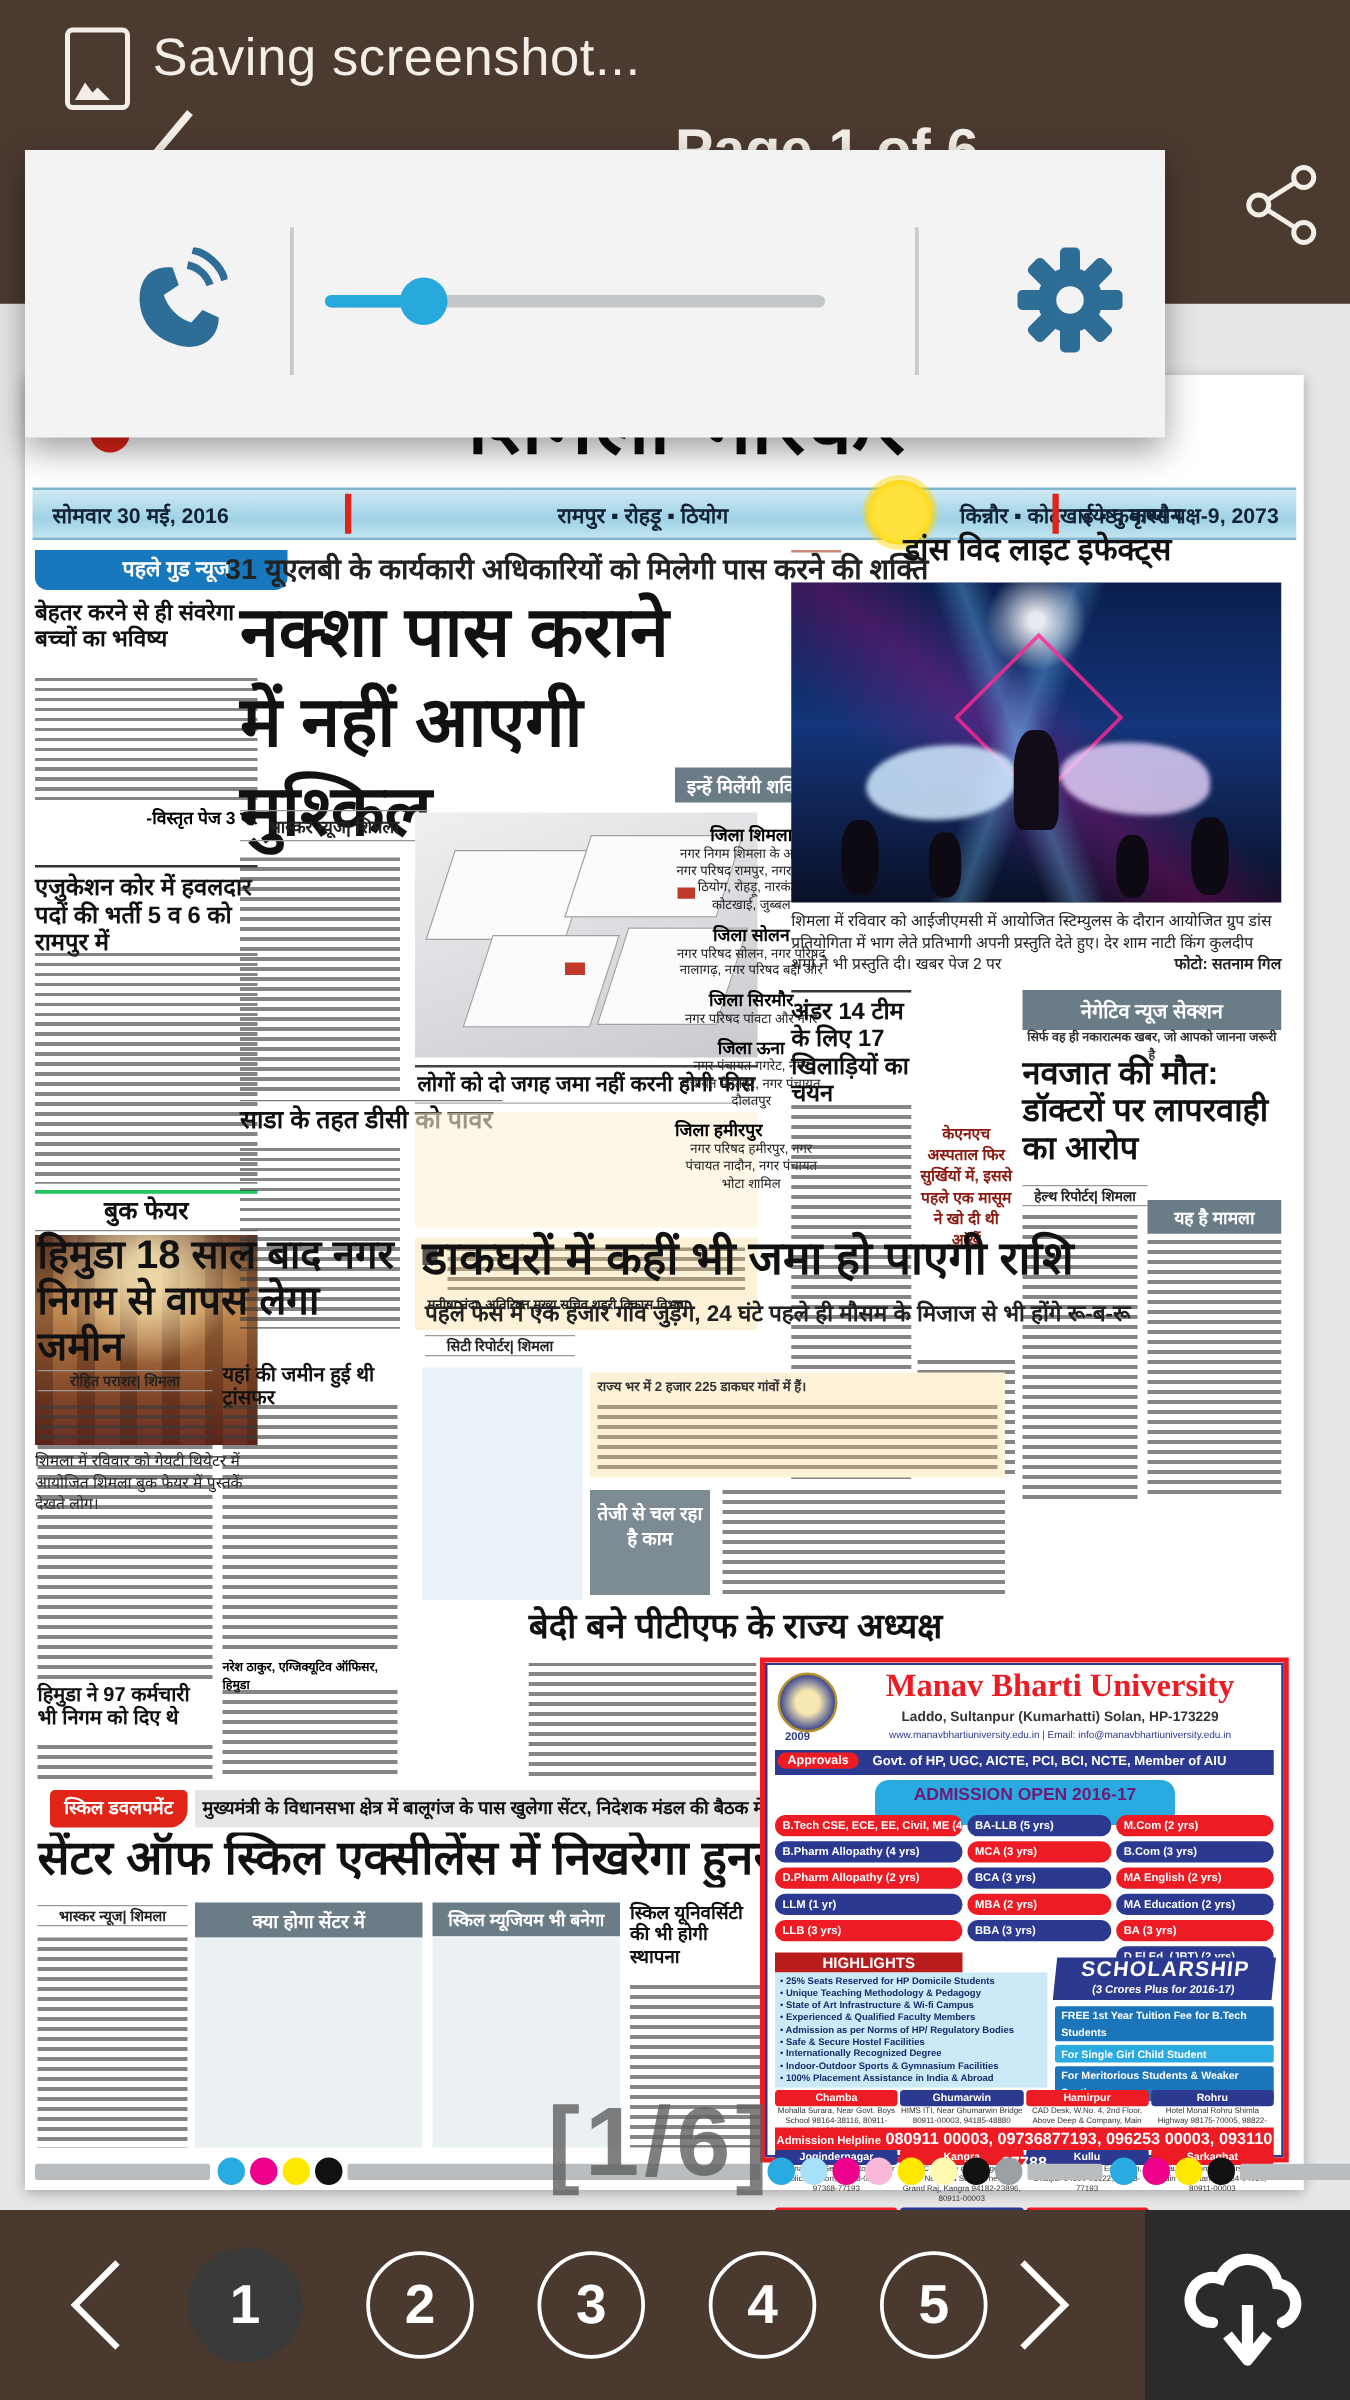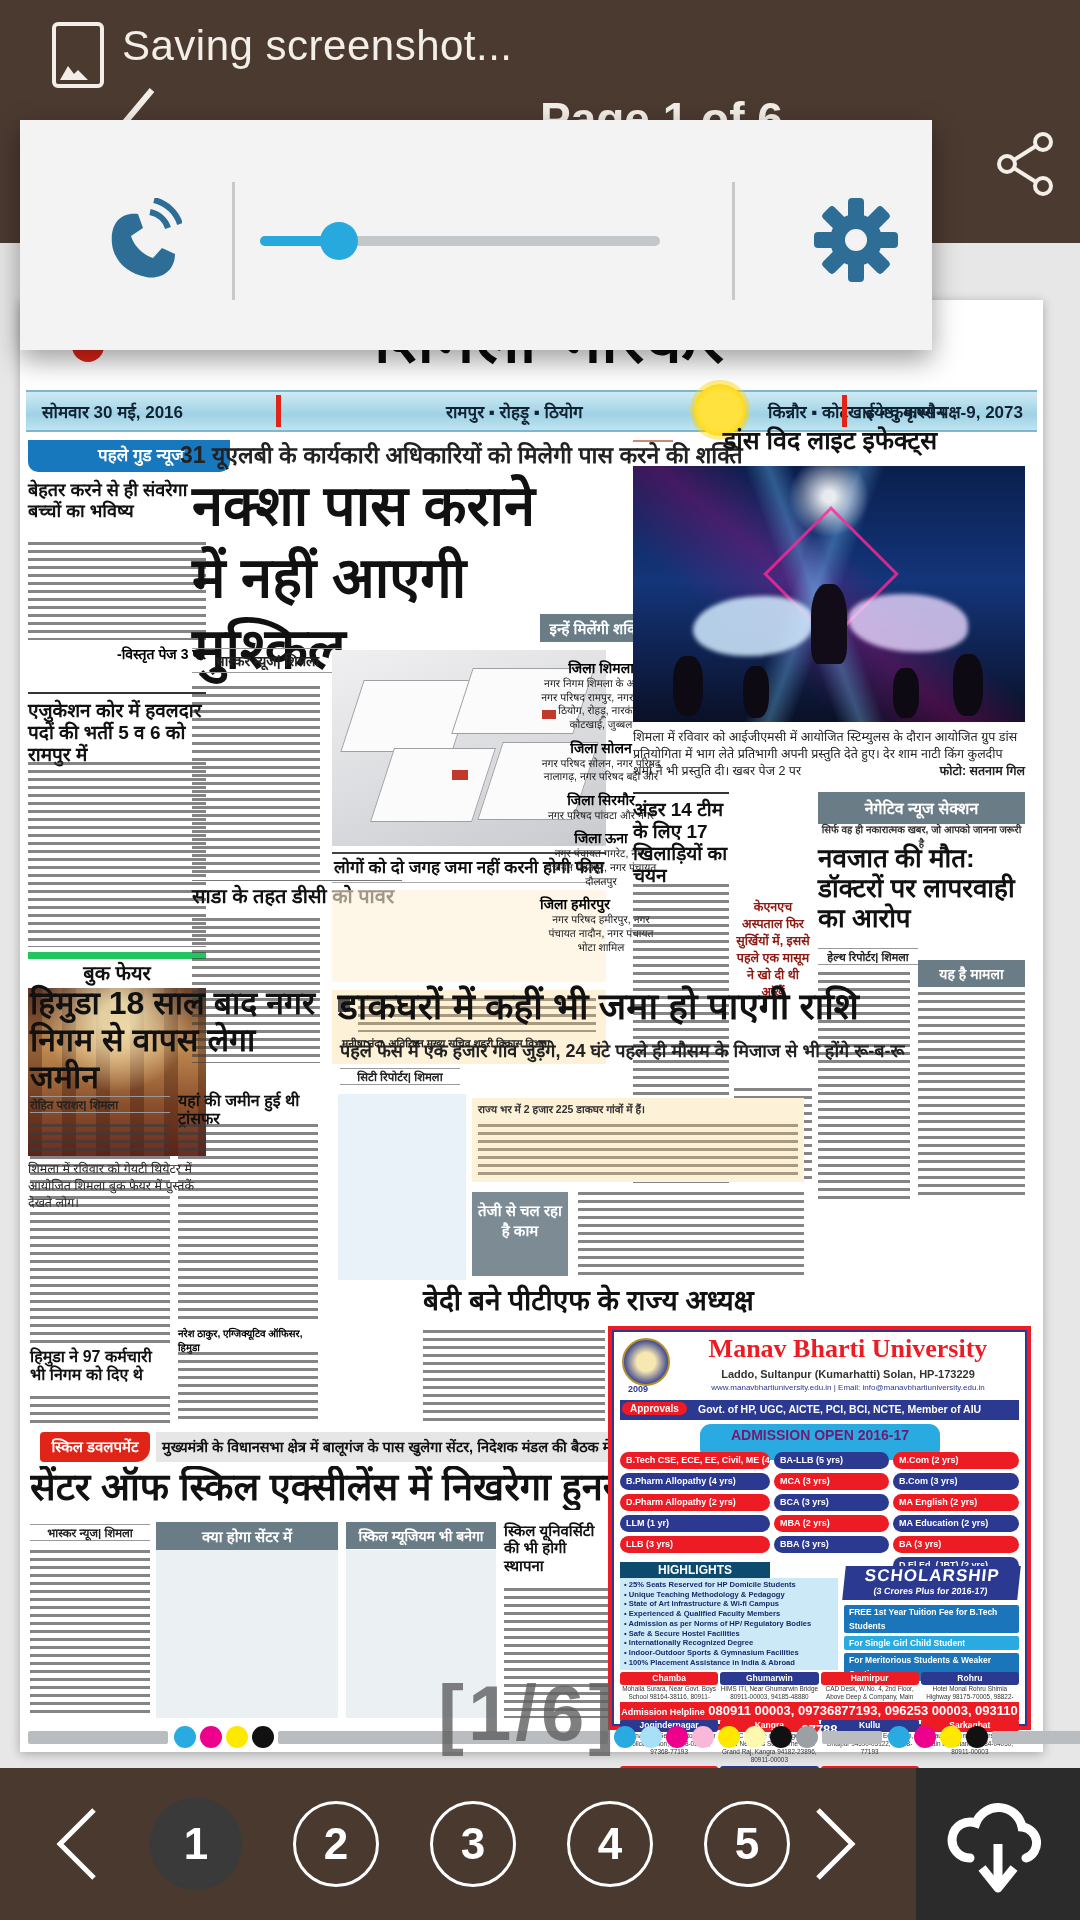--- a/index.html
+++ b/index.html
@@ -136,21 +136,21 @@
   </div>
 
   <div class="abs blueTab" style="left:8px;top:140px;width:178px;height:32px;font-size:17px;line-height:32px;border-radius:0 0 10px 10px;padding-left:24px;">पहले गुड न्यूज</div>
   <div class="abs headline" style="left:8px;top:180px;width:178px;font-size:18px;">बेहतर करने से ही संवरेगा बच्चों का भविष्य</div>
   <div class="abs ft" style="left:8px;top:242px;width:178px;height:98px;"></div>
   <div class="abs" style="left:8px;top:344px;width:178px;font-size:14px;font-weight:bold;text-align:right;">-विस्तृत पेज 3 पर</div>
 
   <div class="abs headline" style="left:8px;top:392px;width:178px;font-size:19px;border-top:2px solid #333;padding-top:6px;">एजुकेशन कोर में हवलदार पदों की भर्ती 5 व 6 को रामपुर में</div>
   <div class="abs ft" style="left:8px;top:462px;width:178px;height:185px;"></div>
 
-  <div class="abs headline" style="left:8px;top:652px;width:178px;font-size:20px;text-align:center;border-top:7px solid #22c55e;border-bottom:1px solid #888;padding:3px 0;">बुक फेयर</div>
+  <div class="abs headline" style="left:8px;top:652px;width:178px;font-size:20px;text-align:center;border-top:3px solid #22c55e;border-bottom:1px solid #888;padding:3px 0;">बुक फेयर</div>
   <div class="abs photoBooks" style="left:8px;top:688px;width:178px;height:168px;"></div>
   <div class="abs" style="left:8px;top:860px;width:178px;font-size:12.5px;color:#222;">शिमला में रविवार को गेयटी थियेटर में आयोजित शिमला बुक फेयर में पुस्तकें देखते लोग।</div>
 
   <div class="abs" style="left:160px;top:138px;width:700px;font-size:23px;font-weight:bold;color:#222;">31 यूएलबी के कार्यकारी अधिकारियों को मिलेगी पास करने की शक्ति</div>
   <div class="abs headline" style="left:172px;top:170px;width:345px;font-size:56px;line-height:1.28;">नक्शा पास कराने में नहीं आएगी मुश्किल</div>
   <div class="abs byline" style="left:172px;top:348px;width:150px;font-size:14px;text-align:center;padding:2px 0;">भास्कर न्यूज| शिमला</div>
   <div class="abs ft" style="left:172px;top:386px;width:128px;height:188px;"></div>
   <div class="abs headline" style="left:172px;top:580px;width:210px;font-size:20px;border-top:1px solid #777;padding-top:4px;">साडा के तहत डीसी को पावर</div>
   <div class="abs ft" style="left:172px;top:618px;width:128px;height:145px;"></div>
 
@@ -211,21 +211,21 @@
 
   <div class="abs grayHdr" style="left:798px;top:492px;width:207px;font-size:16px;padding:5px 0;">नेगेटिव न्यूज सेक्शन</div>
   <div class="abs" style="left:798px;top:522px;width:207px;font-size:10px;font-weight:bold;text-align:center;color:#333;">सिर्फ वह ही नकारात्मक खबर, जो आपको जानना जरूरी है</div>
   <div class="abs headline" style="left:798px;top:544px;width:207px;font-size:26px;">नवजात की मौत: डॉक्टरों पर लापरवाही का आरोप</div>
   <div class="abs byline" style="left:798px;top:648px;width:100px;font-size:11px;text-align:center;">हेल्थ रिपोर्टर| शिमला</div>
   <div class="abs ft" style="left:798px;top:672px;width:92px;height:228px;"></div>
   <div class="abs grayHdr" style="left:898px;top:660px;width:107px;font-size:14px;padding:4px 0;">यह है मामला</div>
   <div class="abs ft" style="left:898px;top:692px;width:107px;height:208px;"></div>
 
   <div class="abs headline" style="left:10px;top:685px;width:296px;font-size:32px;">हिमुडा 18 साल बाद नगर निगम से वापस लेगा जमीन</div>
-  <div class="abs byline" style="left:10px;top:796px;width:140px;font-size:11.5px;">रोहित पराशर| शिमला</div>
+  <div class="abs byline" style="left:10px;top:796px;width:140px;font-size:11.5px;text-align:center;">रोहित पराशर| शिमला</div>
   <div class="abs headline" style="left:158px;top:792px;width:150px;font-size:16px;">यहां की जमीन हुई थी ट्रांसफर</div>
   <div class="abs ft" style="left:10px;top:824px;width:140px;height:220px;"></div>
   <div class="abs ft" style="left:158px;top:824px;width:140px;height:198px;"></div>
   <div class="abs" style="left:158px;top:1026px;width:140px;font-size:10px;font-weight:bold;">नरेश ठाकुर, एग्जिक्यूटिव ऑफिसर, हिमुडा</div>
   <div class="abs headline" style="left:10px;top:1048px;width:140px;font-size:16px;">हिमुडा ने 97 कर्मचारी भी निगम को दिए थे</div>
   <div class="abs ft" style="left:10px;top:1096px;width:140px;height:28px;"></div>
   <div class="abs ft" style="left:158px;top:1052px;width:140px;height:72px;"></div>
 
   <div class="abs headline" style="left:318px;top:686px;width:600px;font-size:37px;">डाकघरों में कहीं भी जमा हो पाएगी राशि</div>
   <div class="abs" style="left:320px;top:738px;width:570px;font-size:18px;font-weight:bold;color:#222;">पहले फेस में एक हजार गांव जुड़ेंगे, 24 घंटे पहले ही मौसम के मिजाज से भी होंगे रू-ब-रू</div>
@@ -279,21 +279,21 @@
         <div class="pill blue">BBA (3 yrs)</div>
       </div>
     <div class="abs" id="ad-col-2" style="left:281px;top:122px;width:126px;">
         <div class="pill red">M.Com (2 yrs)</div>
         <div class="pill blue">B.Com (3 yrs)</div>
         <div class="pill red">MA English (2 yrs)</div>
         <div class="pill blue">MA Education (2 yrs)</div>
         <div class="pill red">BA (3 yrs)</div>
         <div class="pill blue">D.El.Ed. (JBT) (2 yrs)</div>
       </div>
-    <div class="abs" style="left:8px;top:232px;width:150px;height:16px;background:#0c4a6e;color:#fff;font-weight:bold;font-size:12px;text-align:center;line-height:16px;">HIGHLIGHTS</div>
+    <div class="abs" style="left:8px;top:232px;width:150px;height:16px;background:#b91c1c;color:#fff;font-weight:bold;font-size:12px;text-align:center;line-height:16px;">HIGHLIGHTS</div>
     <div class="abs" id="ad-highlights" style="left:8px;top:248px;width:218px;height:92px;background:#cce9f8;padding:2px 4px;box-sizing:border-box;">
         <div style="font-size: 7.6px; font-weight: bold; color: rgb(26, 42, 107); line-height: 1.28;">• 25% Seats Reserved for HP Domicile Students</div>
         <div style="font-size: 7.6px; font-weight: bold; color: rgb(26, 42, 107); line-height: 1.28;">• Unique Teaching Methodology &amp; Pedagogy</div>
         <div style="font-size: 7.6px; font-weight: bold; color: rgb(26, 42, 107); line-height: 1.28;">• State of Art Infrastructure &amp; Wi-fi Campus</div>
         <div style="font-size: 7.6px; font-weight: bold; color: rgb(26, 42, 107); line-height: 1.28;">• Experienced &amp; Qualified Faculty Members</div>
         <div style="font-size: 7.6px; font-weight: bold; color: rgb(26, 42, 107); line-height: 1.28;">• Admission as per Norms of HP/ Regulatory Bodies</div>
         <div style="font-size: 7.6px; font-weight: bold; color: rgb(26, 42, 107); line-height: 1.28;">• Safe &amp; Secure Hostel Facilities</div>
         <div style="font-size: 7.6px; font-weight: bold; color: rgb(26, 42, 107); line-height: 1.28;">• Internationally Recognized Degree</div>
         <div style="font-size: 7.6px; font-weight: bold; color: rgb(26, 42, 107); line-height: 1.28;">• Indoor-Outdoor Sports &amp; Gymnasium Facilities</div>
         <div style="font-size: 7.6px; font-weight: bold; color: rgb(26, 42, 107); line-height: 1.28;">• 100% Placement Assistance in India &amp; Abroad</div>

